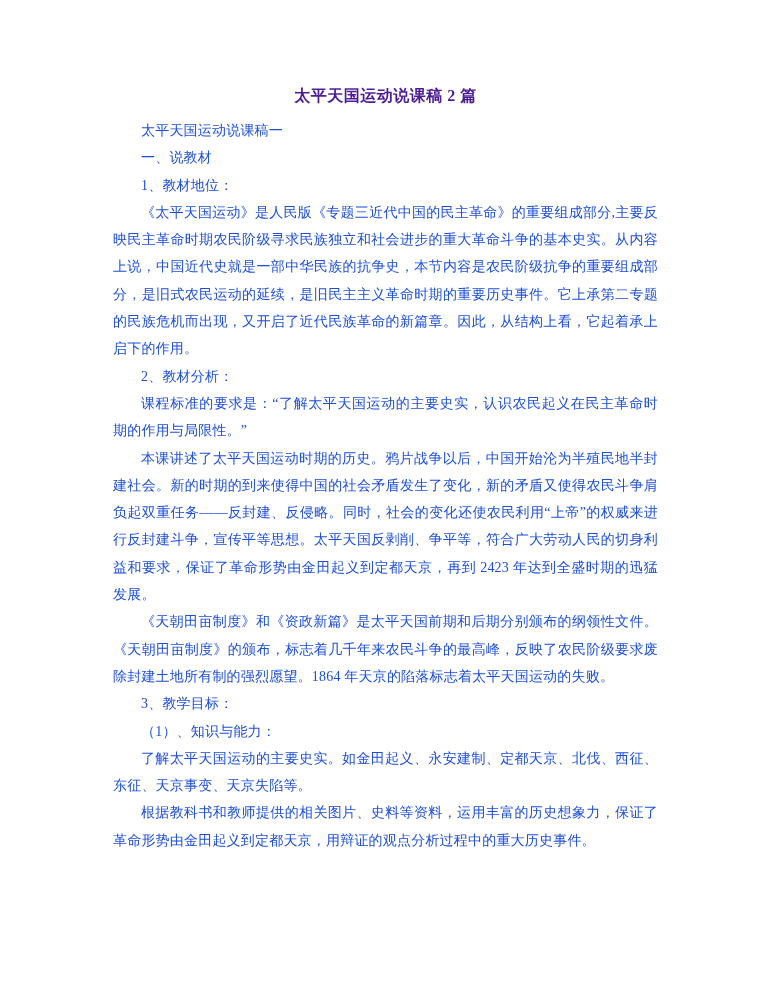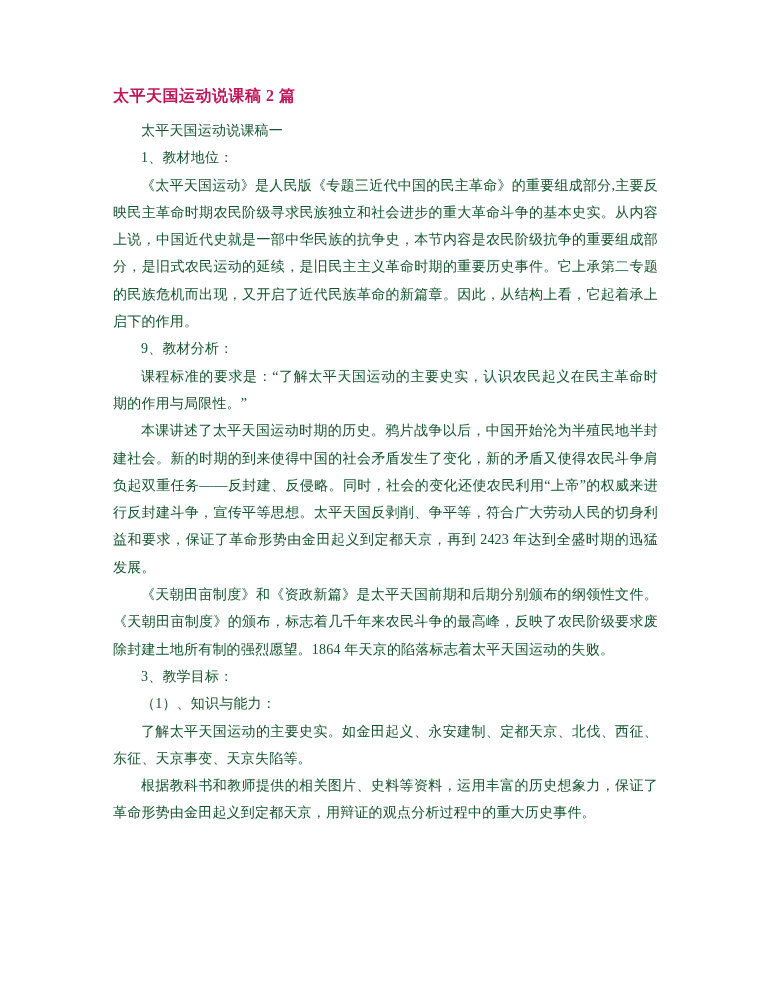--- a/index.html
+++ b/index.html
@@ -18,48 +18,49 @@
     width: 770px;
     height: 1000px;
     padding: 84px 112px 0 113px;
     background: #ffffff;
   }
   .doc-title {
     margin: 0 0 9px 0;
     font-size: 16px;
     line-height: 24px;
     font-weight: bold;
-    text-align: left;
-    color: #be185d;
+    text-align: center;
+    color: #4c1d95;
     letter-spacing: 0.5px;
   }
   .doc-body {
     margin: 0;
   }
   .doc-paragraph {
     margin: 0;
     font-size: 14px;
     line-height: 27.3px;
-    color: #14532d;
+    color: #1d4ed8;
     text-align: justify;
     text-indent: 2em;
     letter-spacing: 0.2px;
     word-break: break-all;
   }
 </style>
 </head>
 <body>
 
 <div class="page">
   <h1 class="doc-title">太平天国运动说课稿 2 篇</h1>
   <div class="doc-body">
       <p class="doc-paragraph">太平天国运动说课稿一</p>
+      <p class="doc-paragraph">一、说教材</p>
       <p class="doc-paragraph">1、教材地位：</p>
       <p class="doc-paragraph">《太平天国运动》是人民版《专题三近代中国的民主革命》的重要组成部分,主要反映民主革命时期农民阶级寻求民族独立和社会进步的重大革命斗争的基本史实。从内容上说，中国近代史就是一部中华民族的抗争史，本节内容是农民阶级抗争的重要组成部分，是旧式农民运动的延续，是旧民主主义革命时期的重要历史事件。它上承第二专题的民族危机而出现，又开启了近代民族革命的新篇章。因此，从结构上看，它起着承上启下的作用。</p>
-      <p class="doc-paragraph">9、教材分析：</p>
+      <p class="doc-paragraph">2、教材分析：</p>
       <p class="doc-paragraph">课程标准的要求是：“了解太平天国运动的主要史实，认识农民起义在民主革命时期的作用与局限性。”</p>
       <p class="doc-paragraph">本课讲述了太平天国运动时期的历史。鸦片战争以后，中国开始沦为半殖民地半封建社会。新的时期的到来使得中国的社会矛盾发生了变化，新的矛盾又使得农民斗争肩负起双重任务——反封建、反侵略。同时，社会的变化还使农民利用“上帝”的权威来进行反封建斗争，宣传平等思想。太平天国反剥削、争平等，符合广大劳动人民的切身利益和要求，保证了革命形势由金田起义到定都天京，再到 2423 年达到全盛时期的迅猛发展。</p>
       <p class="doc-paragraph">《天朝田亩制度》和《资政新篇》是太平天国前期和后期分别颁布的纲领性文件。《天朝田亩制度》的颁布，标志着几千年来农民斗争的最高峰，反映了农民阶级要求废除封建土地所有制的强烈愿望。1864 年天京的陷落标志着太平天国运动的失败。</p>
       <p class="doc-paragraph">3、教学目标：</p>
       <p class="doc-paragraph">（1）、知识与能力：</p>
       <p class="doc-paragraph">了解太平天国运动的主要史实。如金田起义、永安建制、定都天京、北伐、西征、东征、天京事变、天京失陷等。</p>
       <p class="doc-paragraph">根据教科书和教师提供的相关图片、史料等资料，运用丰富的历史想象力，保证了革命形势由金田起义到定都天京，用辩证的观点分析过程中的重大历史事件。</p>
     </div>
 </div>
 

